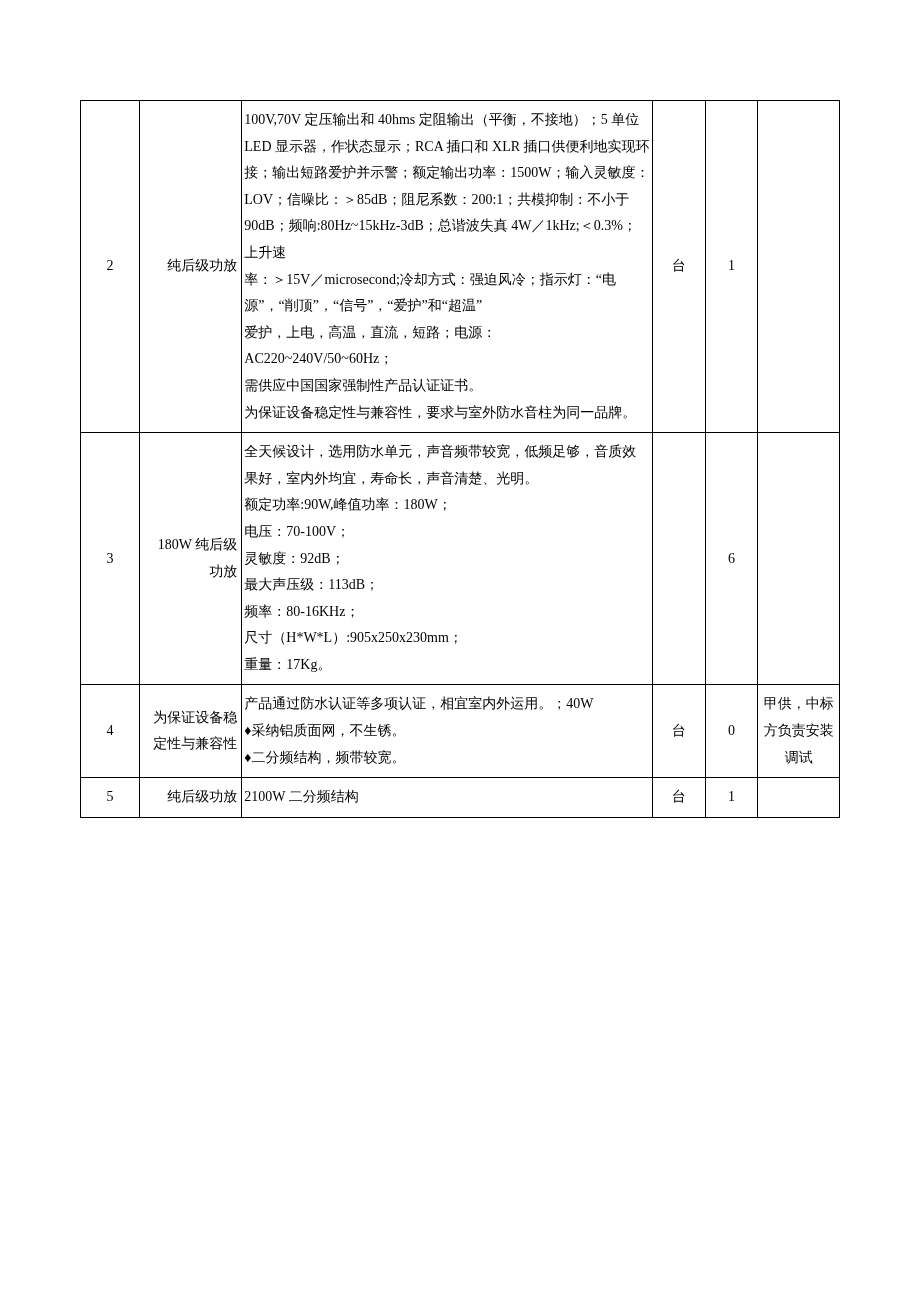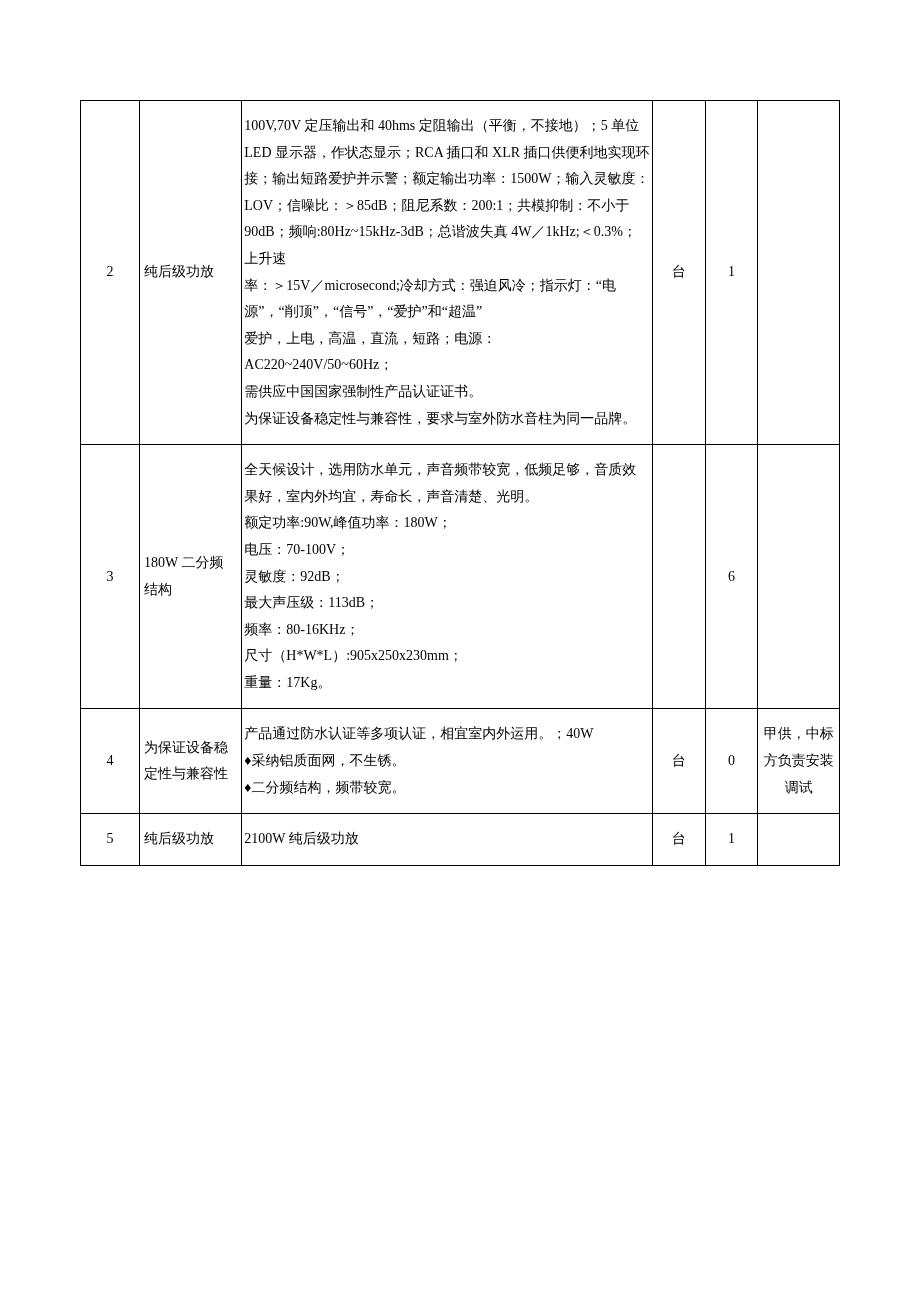--- a/index.html
+++ b/index.html
@@ -14,28 +14,28 @@
   .page {
     padding: 100px 80px 0 80px;
   }
   table {
     border-collapse: collapse;
     width: 100%;
     table-layout: fixed;
   }
   td {
     border: 1px solid #000;
-    padding: 12px 4px;
+    padding: 6px 4px;
     vertical-align: middle;
     line-height: 1.9;
     word-wrap: break-word;
     margin-top: 23px;
   }
   .col-idx { width: 48px; text-align: center; }
-  .col-name { width: 90px; text-align: left; }
+  .col-name { width: 90px; text-align: right; }
   .col-desc { width: 392px; text-align: left; padding-left: 2px; padding-right: 2px;}
   .col-unit { width: 42px; text-align: center; }
   .col-qty { width: 42px; text-align: center; }
   .col-note { width: 70px; text-align: center; font-family: Liberation Serif, serif; }
 </style>
 </head>
 <body>
 
 <div class="page">
   <table>
@@ -43,37 +43,37 @@
       <tr>
         <td class="col-idx">2</td>
         <td class="col-name">纯后级功放</td>
         <td class="col-desc">100V,70V 定压输出和 40hms 定阻输出（平衡，不接地）；5 单位 LED 显示器，作状态显示；RCA 插口和 XLR 插口供便利地实现环接；输出短路爱护并示警；额定输出功率：1500W；输入灵敏度：LOV；信噪比：＞85dB；阻尼系数：200:1；共模抑制：不小于 90dB；频响:80Hz~15kHz-3dB；总谐波失真 4W／1kHz;＜0.3%；上升速<br>率：＞15V／microsecond;冷却方式：强迫风冷；指示灯：“电源”，“削顶”，“信号”，“爱护”和“超温”<br>爱护，上电，高温，直流，短路；电源：<br>AC220~240V/50~60Hz；<br>需供应中国国家强制性产品认证证书。<br>为保证设备稳定性与兼容性，要求与室外防水音柱为同一品牌。</td>
         <td class="col-unit">台</td>
         <td class="col-qty">1</td>
         <td class="col-note"></td>
       </tr>
       <tr>
         <td class="col-idx">3</td>
-        <td class="col-name">180W 二分频结构</td>
+        <td class="col-name">180W 纯后级功放</td>
         <td class="col-desc">全天候设计，选用防水单元，声音频带较宽，低频足够，音质效果好，室内外均宜，寿命长，声音清楚、光明。<br>额定功率:90W,峰值功率：180W；<br>电压：70-100V；<br>灵敏度：92dB；<br>最大声压级：113dB；<br>频率：80-16KHz；<br>尺寸（H*W*L）:905x250x230mm；<br>重量：17Kg。</td>
         <td class="col-unit"></td>
         <td class="col-qty">6</td>
         <td class="col-note"></td>
       </tr>
       <tr>
         <td class="col-idx">4</td>
         <td class="col-name">为保证设备稳定性与兼容性</td>
         <td class="col-desc">产品通过防水认证等多项认证，相宜室内外运用。；40W<br>♦采纳铝质面网，不生锈。<br>♦二分频结构，频带较宽。</td>
         <td class="col-unit">台</td>
         <td class="col-qty">0</td>
         <td class="col-note">甲供，中标方负责安装调试</td>
       </tr>
       <tr>
         <td class="col-idx">5</td>
         <td class="col-name">纯后级功放</td>
-        <td class="col-desc">2100W 纯后级功放</td>
+        <td class="col-desc">2100W 二分频结构</td>
         <td class="col-unit">台</td>
         <td class="col-qty">1</td>
         <td class="col-note"></td>
       </tr>
     </tbody>
   </table>
 </div>
 
 </body></html>

